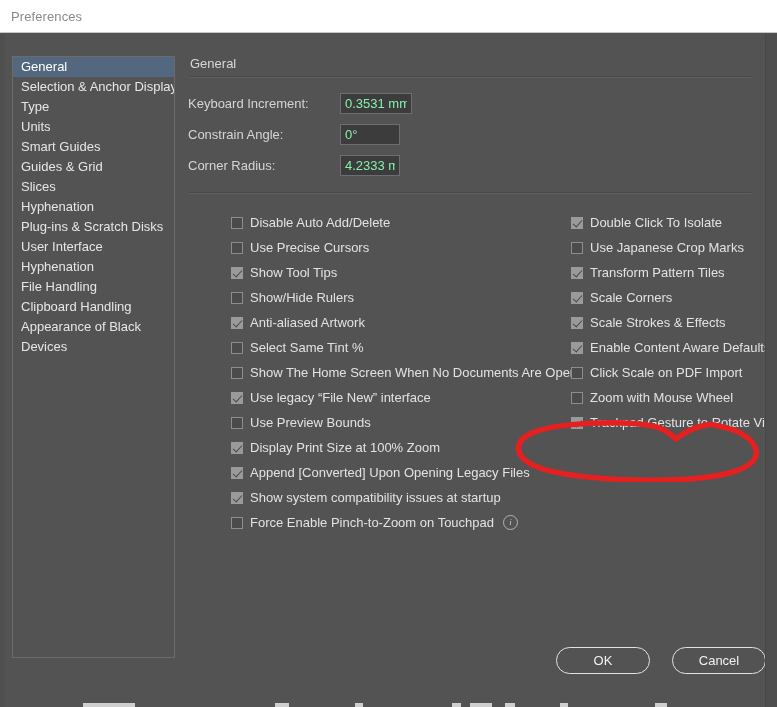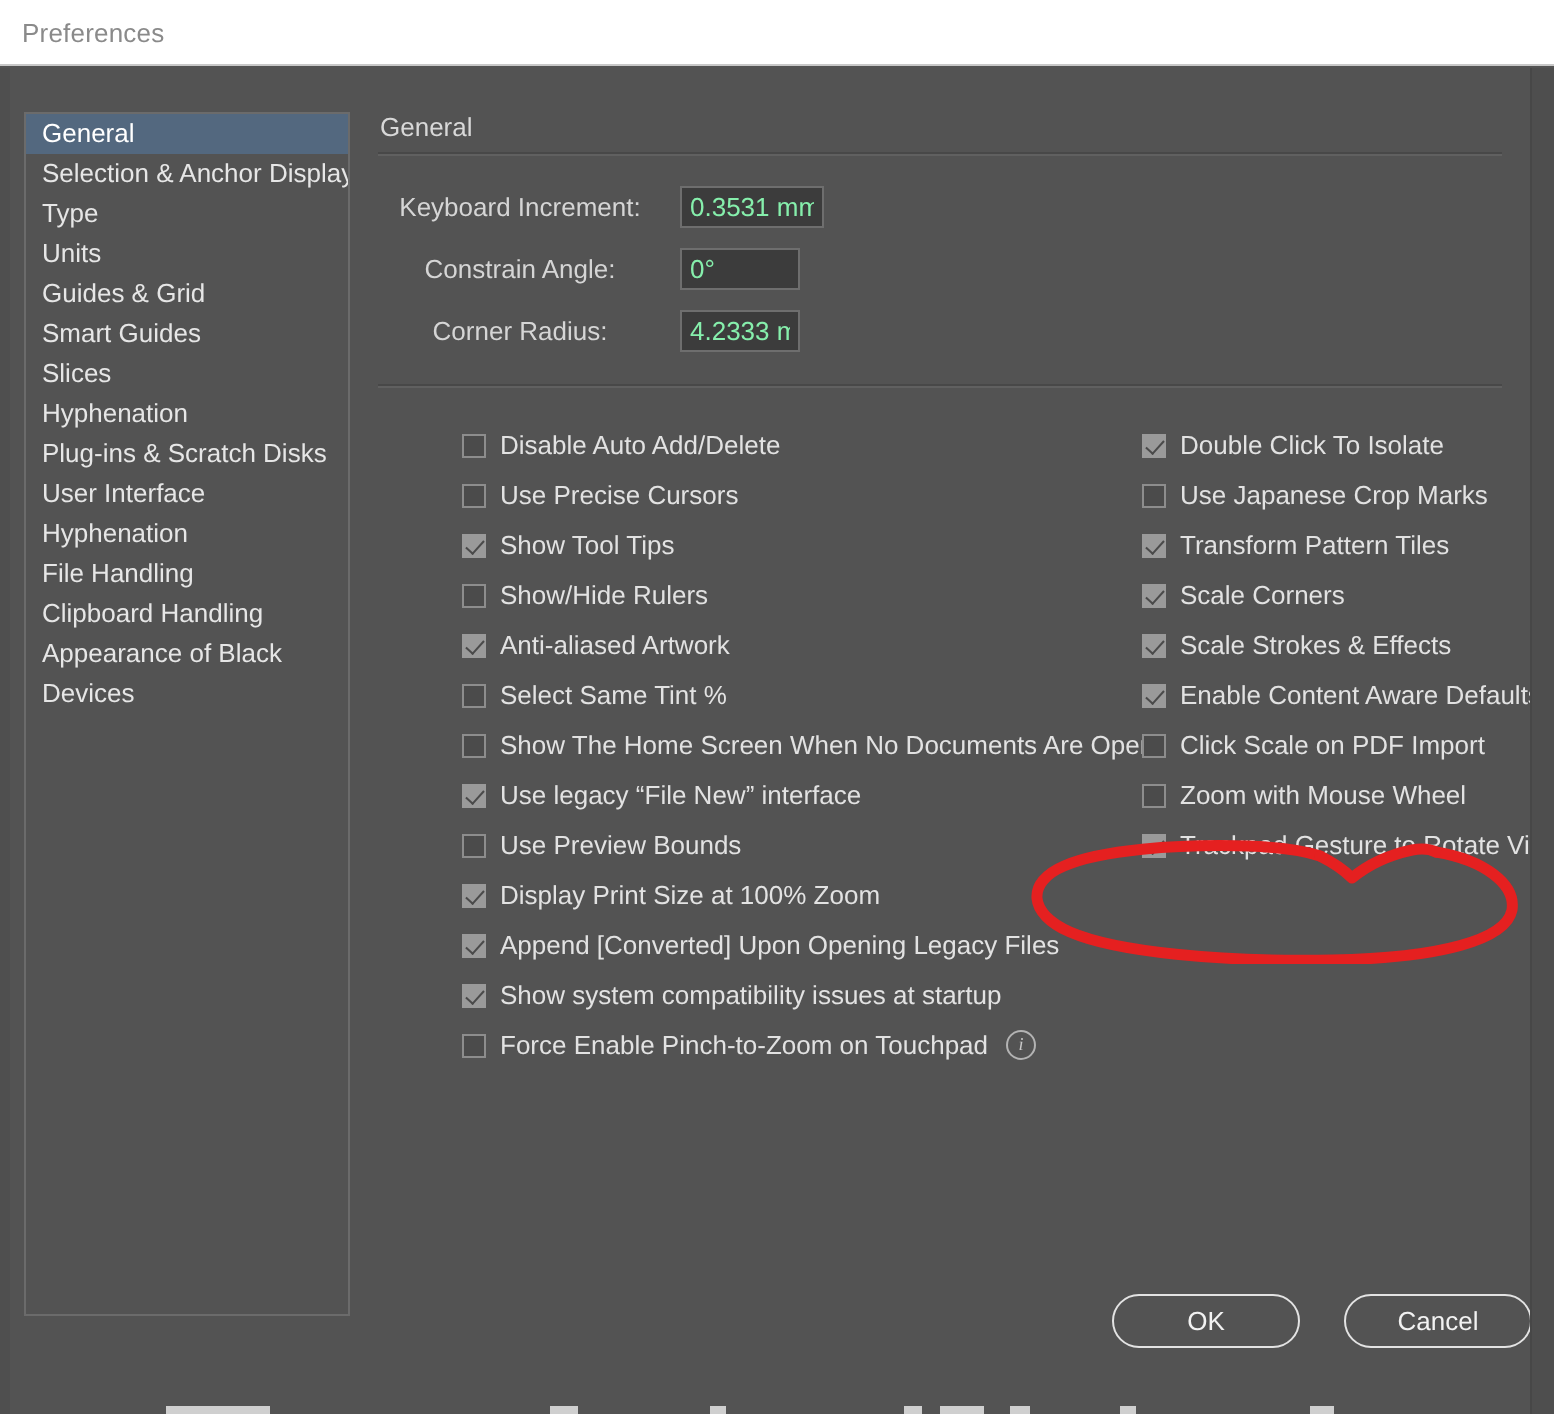--- a/index.html
+++ b/index.html
@@ -119,21 +119,21 @@
     margin-top: 14px;
   }
   .field-row {
     display: flex;
     align-items: center;
     height: 22px;
     margin-bottom: 9px;
   }
   .field-label {
     width: 152px;
-    text-align: center;
+    text-align: left;
     font-size: 13px;
     color: #d5d5d5;
     padding-right: 8px;
     box-sizing: border-box;
   }
   .field-input {
     background: #3c3c3c;
     border: 1px solid #6e6e6e;
     color: #86efac;
     font-size: 13px;
@@ -272,22 +272,22 @@
   </div>
 
   <div class="dialog-body">
 
     <div class="sidebar">
       <div id="sidebar-items">
           <div class="side-item selected"><span>General</span></div>
           <div class="side-item"><span>Selection &amp; Anchor Display</span></div>
           <div class="side-item"><span>Type</span></div>
           <div class="side-item"><span>Units</span></div>
+          <div class="side-item"><span>Smart Guides</span></div>
           <div class="side-item"><span>Guides &amp; Grid</span></div>
-          <div class="side-item"><span>Smart Guides</span></div>
           <div class="side-item"><span>Slices</span></div>
           <div class="side-item"><span>Hyphenation</span></div>
           <div class="side-item"><span>Plug-ins &amp; Scratch Disks</span></div>
           <div class="side-item"><span>User Interface</span></div>
           <div class="side-item"><span>Hyphenation</span></div>
           <div class="side-item"><span>File Handling</span></div>
           <div class="side-item"><span>Clipboard Handling</span></div>
           <div class="side-item"><span>Appearance of Black</span></div>
           <div class="side-item"><span>Devices</span></div>
         </div>

